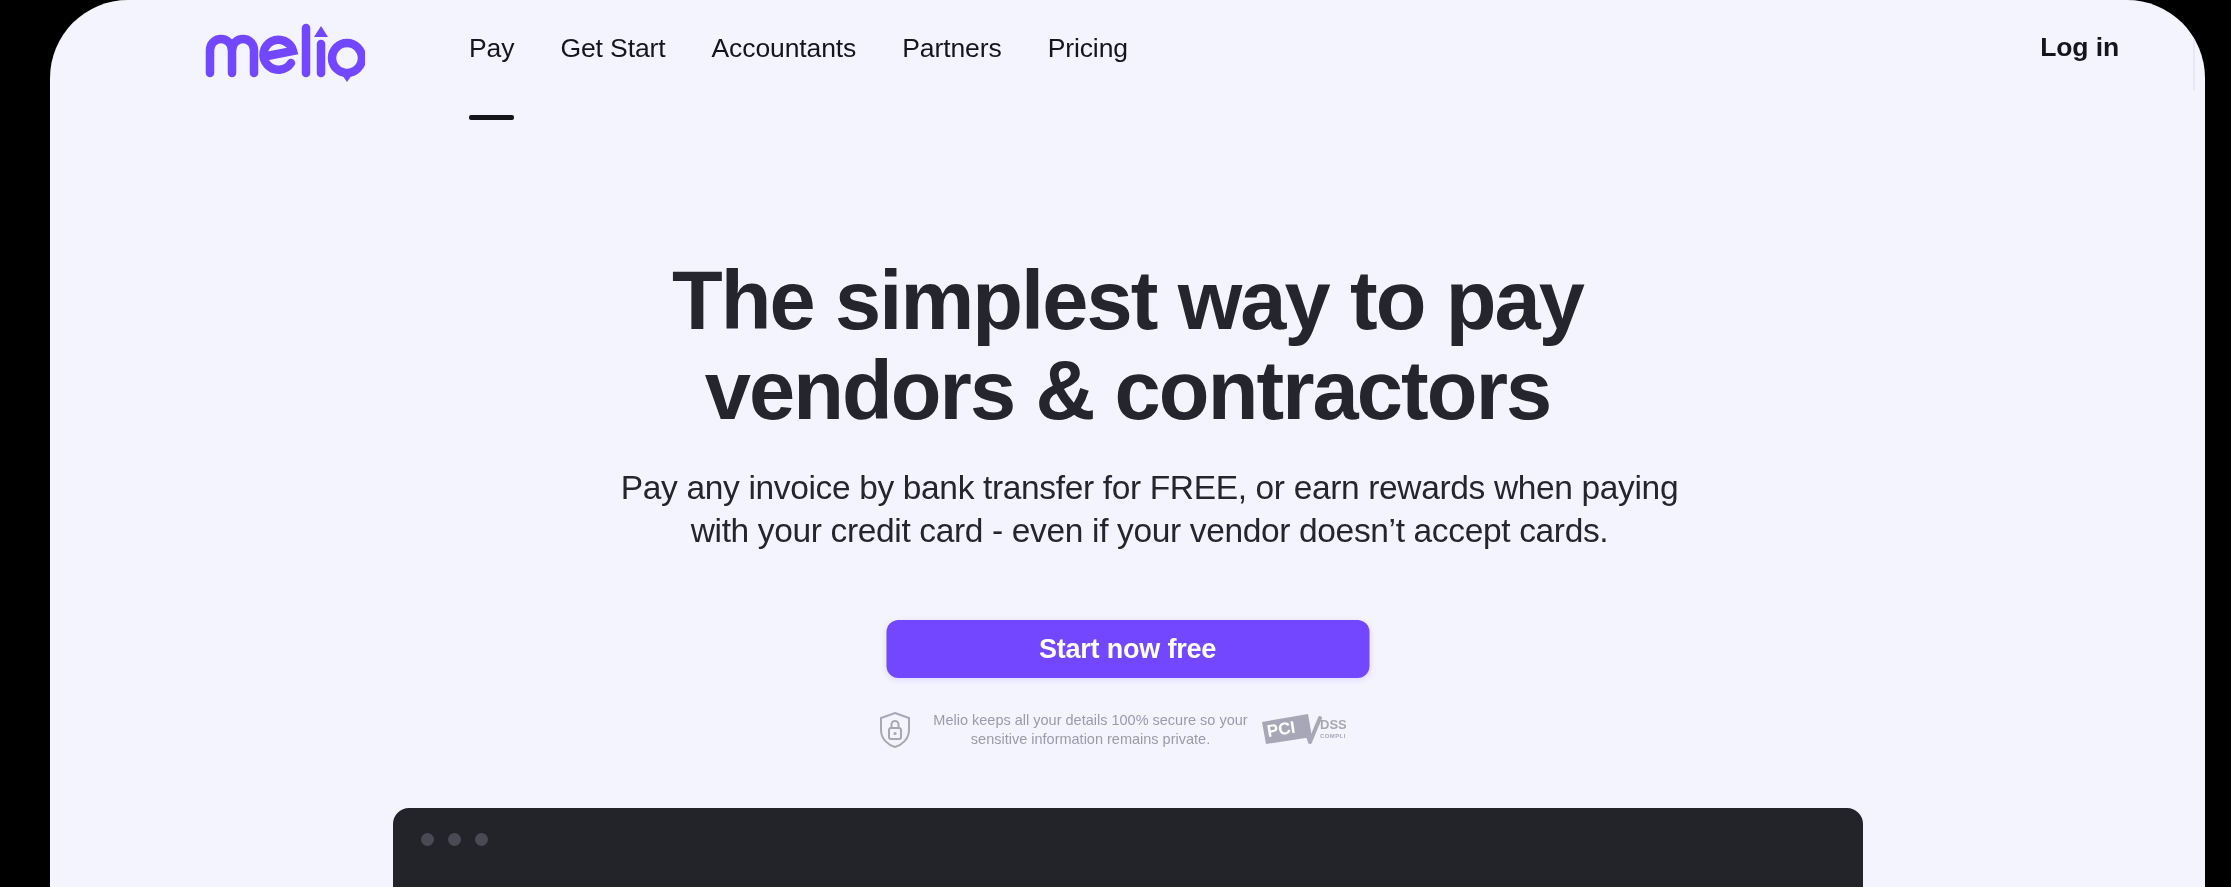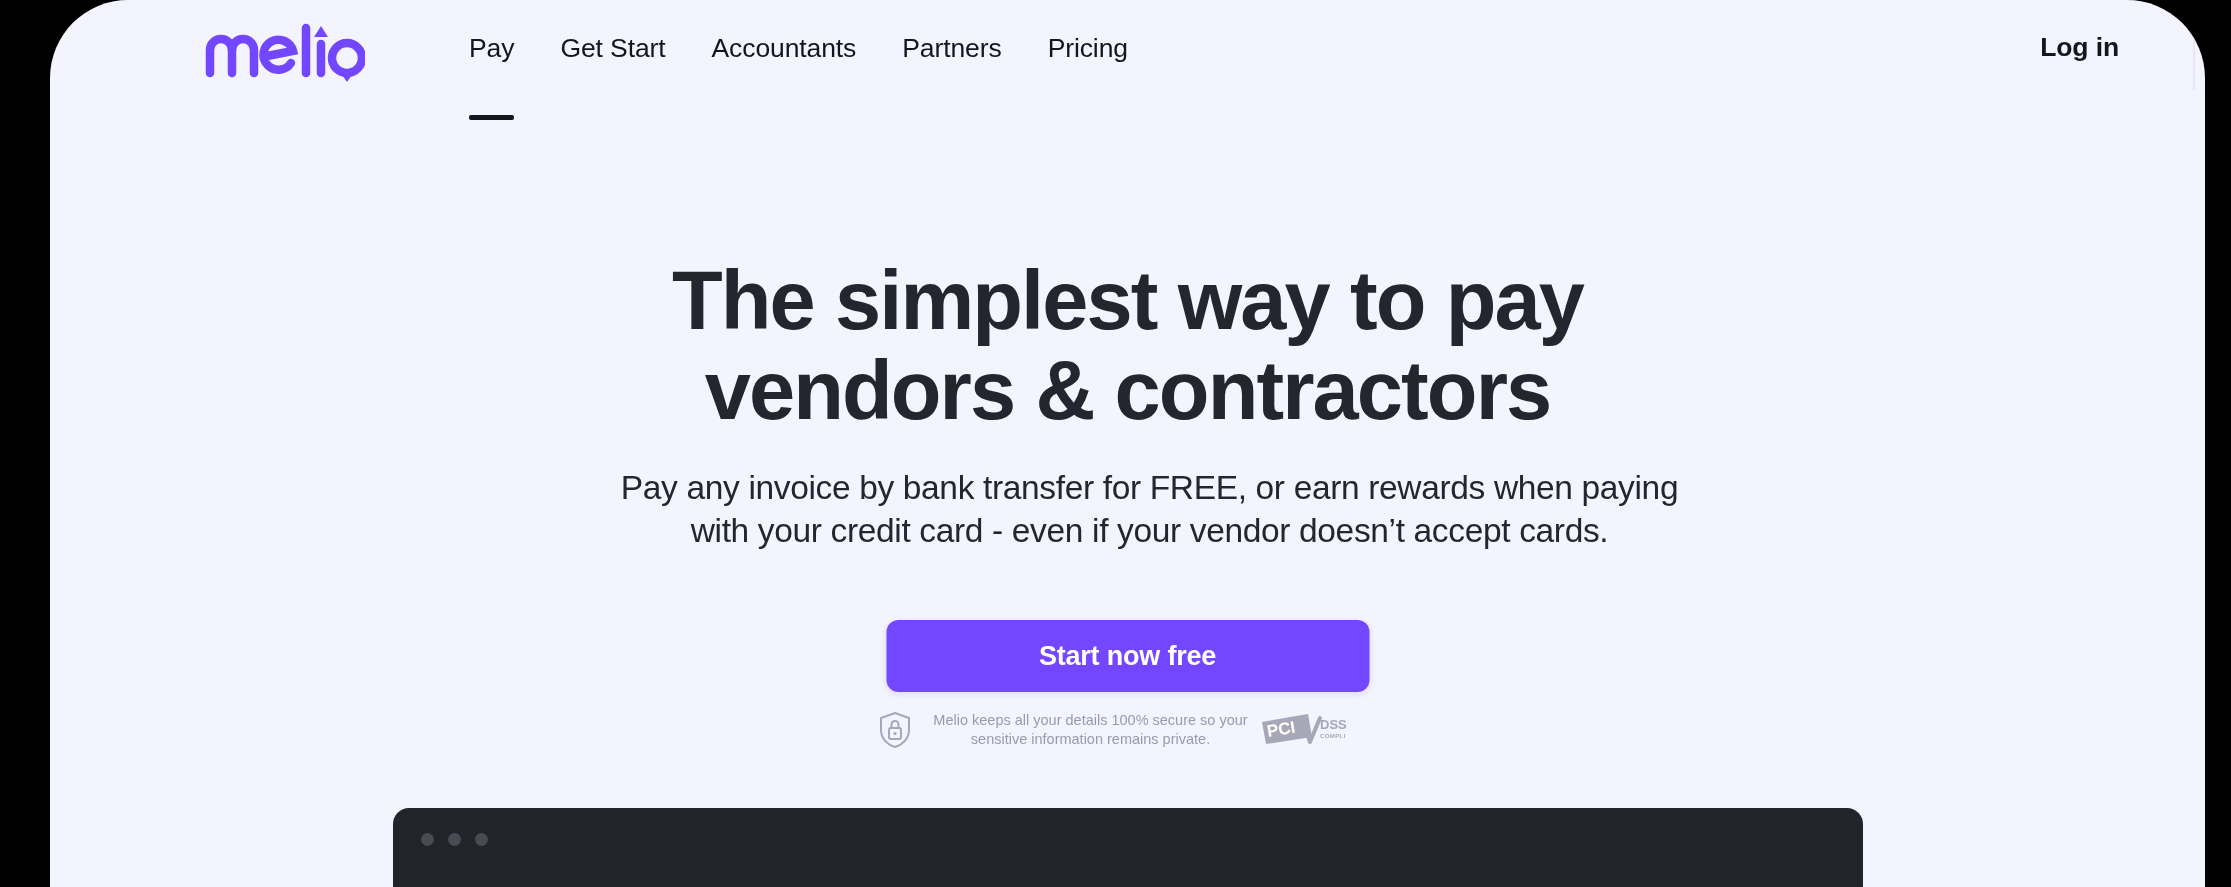--- a/index.html
+++ b/index.html
@@ -145,21 +145,21 @@
     margin-left: 22px;
   }
   #subheadline .s2 { display:block; }
 
   #cta-button {
     position: absolute;
     top: 620px;
     left: 50%;
     transform: translateX(-50%);
     width: 483px;
-    height: 72px;
+    height: 58px;
     background: #7347FF;
     border: none;
     border-radius: 12px;
     color: #FFFFFF;
     font-size: 27px;
     font-weight: bold;
     letter-spacing: -0.2px;
     font-family: "Liberation Sans", sans-serif;
     cursor: pointer;
     box-shadow: 0 2px 6px rgba(90,60,220,0.14);

